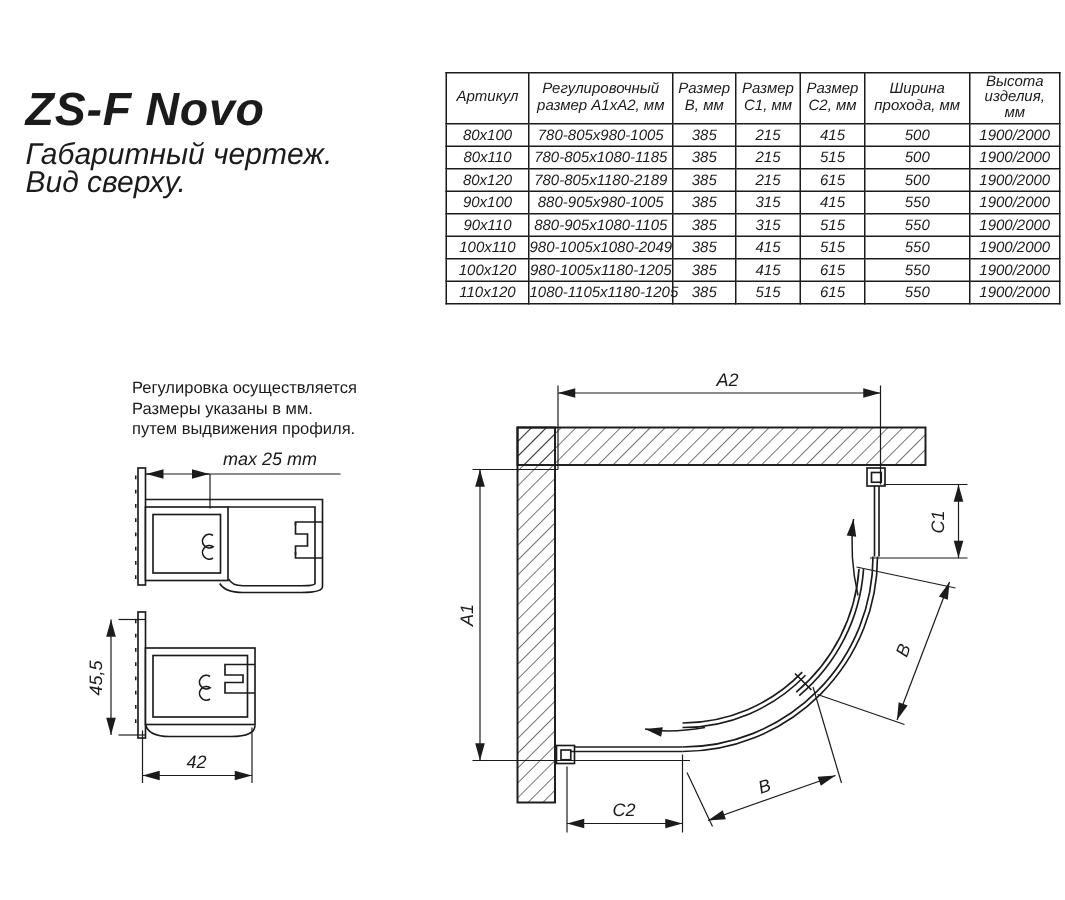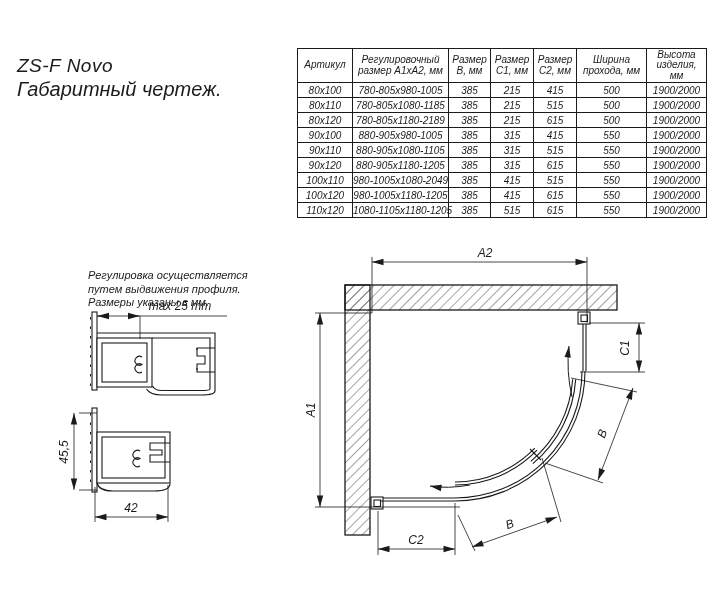--- a/index.html
+++ b/index.html
@@ -1,40 +1,41 @@
 <!DOCTYPE html>
 <html><head>
 <meta charset="utf-8">
 <style>
   html,body{margin:0;padding:0;}
   body{
     width:710px;height:600px;background:#ffffff;position:relative;overflow:hidden;
     font-family:"Liberation Sans",sans-serif;color:#1b1b1b;
   }
   .abs{position:absolute;}
-  .title{font-size:19px;font-weight:normal;font-style:italic;letter-spacing:0.5px;}
+  .title{font-size:31px;font-weight:bold;font-style:italic;letter-spacing:0.5px;}
   .subtitle{font-size:20px;font-style:italic;line-height:19px;}
-  .note{font-size:11px;font-style:italic;line-height:13.5px;margin-top:16px;}
+  .note{font-size:11px;line-height:13.5px;}
   table.spec{border-collapse:collapse;table-layout:fixed;width:409px;font-style:italic;}
   table.spec th,table.spec td{
     border:1px solid #1b1b1b;text-align:center;vertical-align:middle;
     padding:0;font-weight:normal;white-space:nowrap;overflow:visible;
   }
   table.spec th{height:33px;font-size:10px;line-height:10.5px;}
   table.spec td{height:14px;font-size:10px;}
   svg text{font-family:"Liberation Sans",sans-serif;font-style:italic;fill:#1b1b1b;}
   .dim-label{font-size:12px;}
 </style>
 </head>
 <body>
 
 <div class="abs" style="left:17px;top:55px;">
   <div class="title">ZS-F Novo</div>
   <div class="subtitle" style="margin-top:3px;">
     <div>Габаритный чертеж.</div>
+    <div>Вид сверху.</div>
   </div>
 </div>
 
 <div class="abs" style="left:297px;top:48px;">
   <table class="spec">
     <colgroup>
       <col style="width:55px">
         <col style="width:96px">
         <col style="width:42px">
       <col style="width:43px">
@@ -114,29 +115,20 @@
         <tr>
           <td>90x110</td>
           <td>880-905x1080-1105</td>
           <td>385</td>
           <td>315</td>
           <td>515</td>
           <td>550</td>
           <td>1900/2000</td>
         </tr>
         <tr>
-          <td>90x120</td>
-          <td>880-905x1180-1205</td>
-          <td>385</td>
-          <td>315</td>
-          <td>615</td>
-          <td>550</td>
-          <td>1900/2000</td>
-        </tr>
-        <tr>
           <td>100x110</td>
           <td>980-1005x1080-2049</td>
           <td>385</td>
           <td>415</td>
           <td>515</td>
           <td>550</td>
           <td>1900/2000</td>
         </tr>
         <tr>
           <td>100x120</td>
@@ -155,22 +147,22 @@
           <td>615</td>
           <td>550</td>
           <td>1900/2000</td>
         </tr>
       </tbody>
   </table>
 </div>
 
 <div class="abs note" style="left:88px;top:253px;">
   <div>Регулировка осуществляется</div>
+  <div>Размеры указаны в мм.</div>
   <div>путем выдвижения профиля.</div>
-  <div>Размеры указаны в мм.</div>
 </div>
 
 <svg class="abs" style="left:50px;top:295px;" width="250" height="265" viewBox="0 0 250 265">
   <defs>
     <marker id="awp" markerUnits="userSpaceOnUse" markerWidth="14" markerHeight="9" refX="13.5" refY="4.5" orient="auto-start-reverse">
       <path d="M13.5,4.5 L2,1.3 L2,7.7 Z" fill="#1b1b1b"></path>
     </marker>
   </defs>
 
   <g stroke="#1b1b1b" fill="none" stroke-width="1.1">

